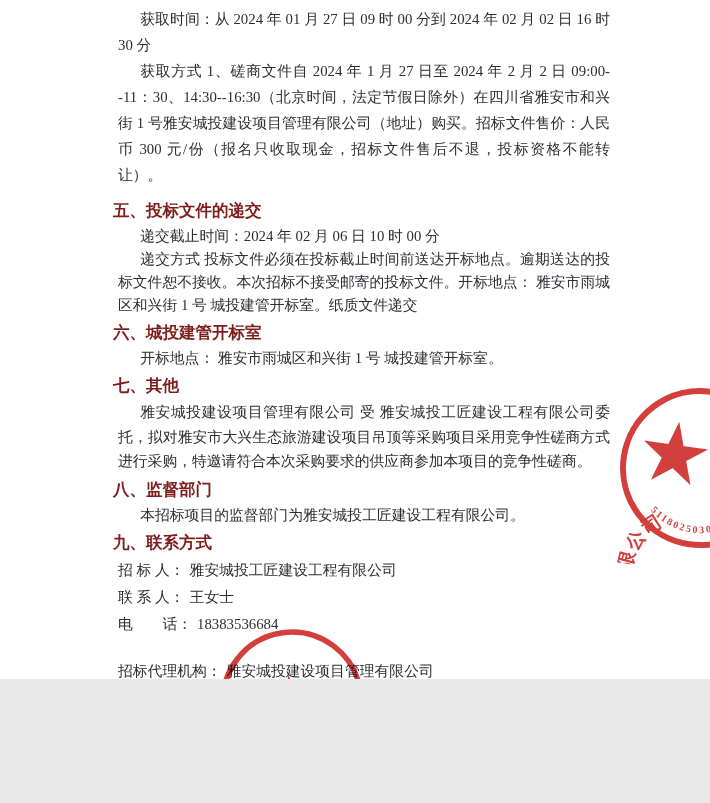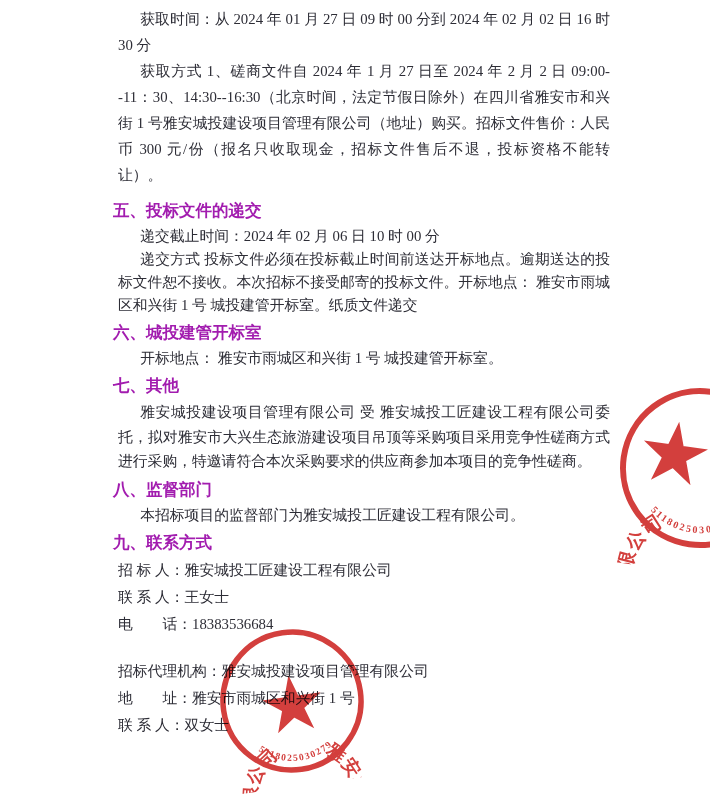--- a/index.html
+++ b/index.html
@@ -1,39 +1,39 @@
 <!DOCTYPE html>
 <html lang="zh"><head>
 <meta charset="utf-8">
 <style>
   html,body{margin:0;padding:0;background:#e9e9e9;}
   .page{
     position:relative;
-    width:710px;height:803px;
+    width:710px;height:679px;
     background:#fff;
     overflow:hidden;
     font-family:"Liberation Serif","DejaVu Serif",serif;
     color:#2d2d36;
     box-sizing:border-box;
   }
   .doc{padding:6px 100px 0 118px;}
   p.t{margin:0;font-size:14.8px;text-align:justify;}
   .ind{text-indent:1.5em;}
   .lh26{line-height:26px;}
   .lh23{line-height:23px;}
   .lh24{line-height:24.5px;}
   h3.h{
     font-family:"Liberation Sans","DejaVu Sans",sans-serif;
-    font-size:16.5px;font-weight:700;color:#a21caf;
+    font-size:16.5px;font-weight:700;color:#7f1d1d;
     margin:2px 0 2px -5px;line-height:26px;
   }
   h3.h.first{margin-top:9px;}
   .crow{margin-left:15px;line-height:27px;font-size:14.3px;white-space:nowrap;}
   .crow .lbl{display:inline-block;}
-  .crow .val{}
+  .crow .val{margin-left:5px;}
   .agency-block{margin-top:20px;}
   
   .seal{
     position:absolute;
     mix-blend-mode:multiply;
     opacity:.9;
     pointer-events:none;
   }
   .seal-right{left:595px;top:363px;transform:rotate(8deg);}
   .seal-bottom{left:207px;top:616px;transform:rotate(-8deg);}

